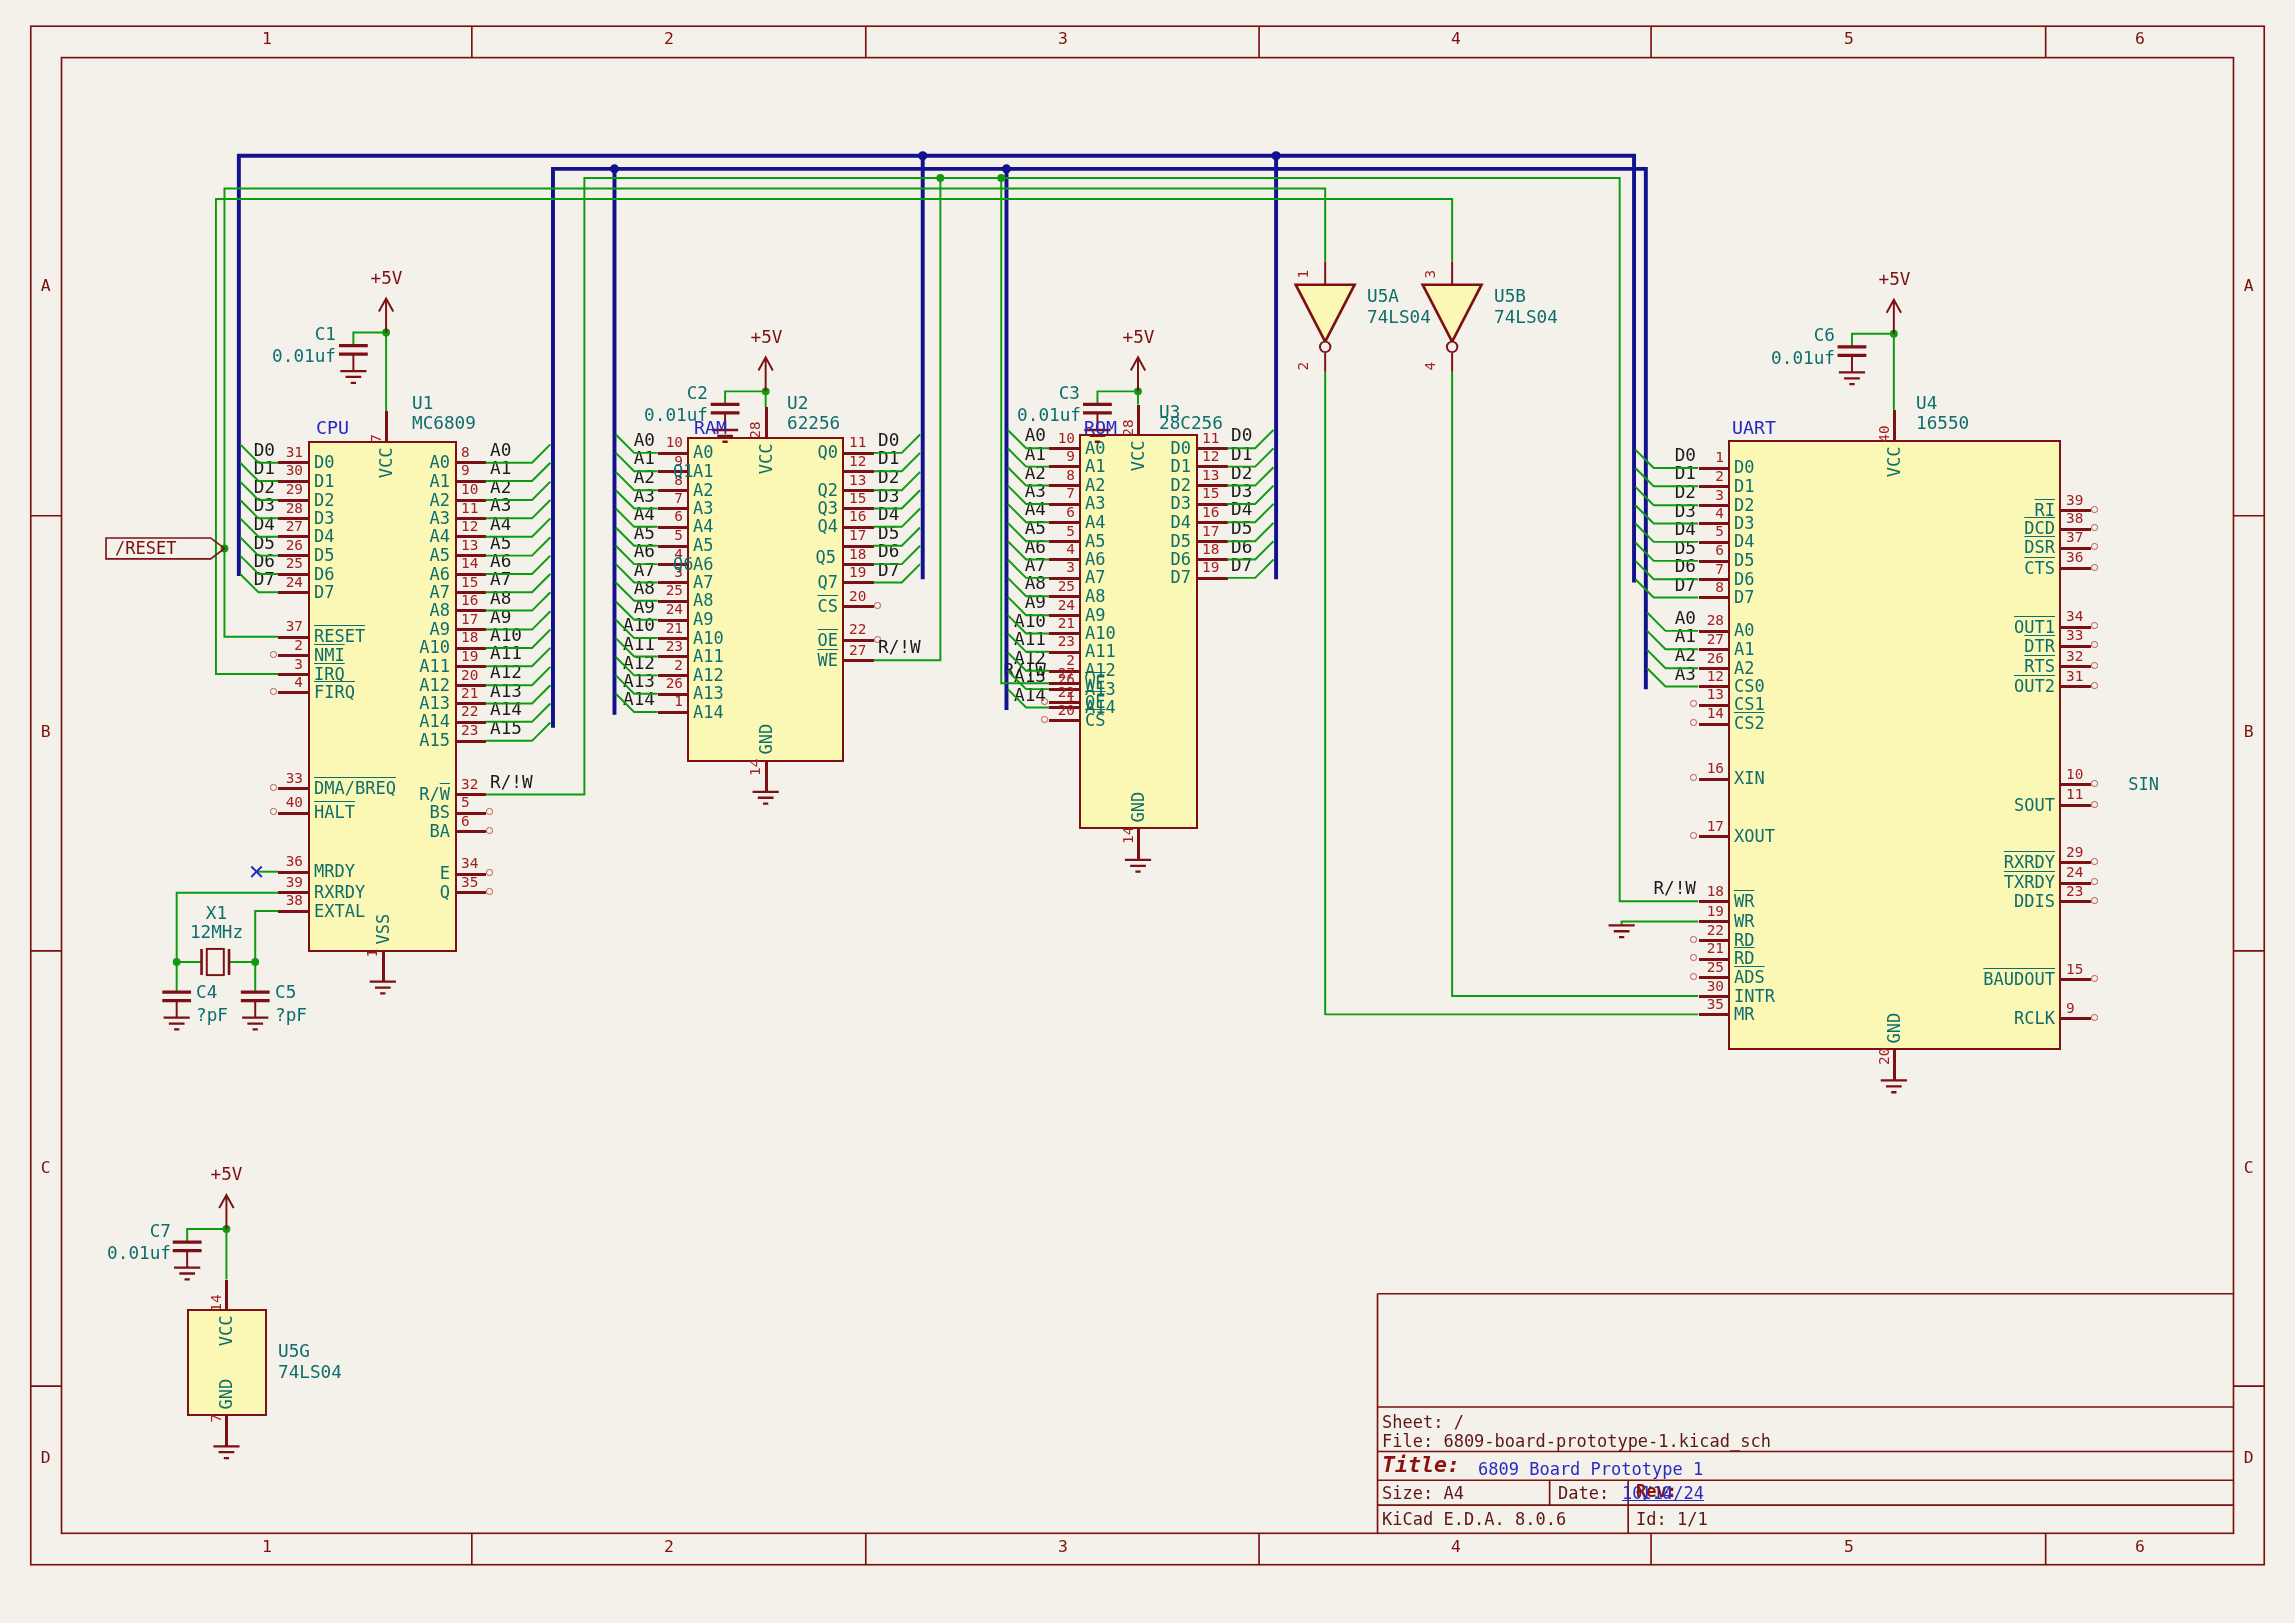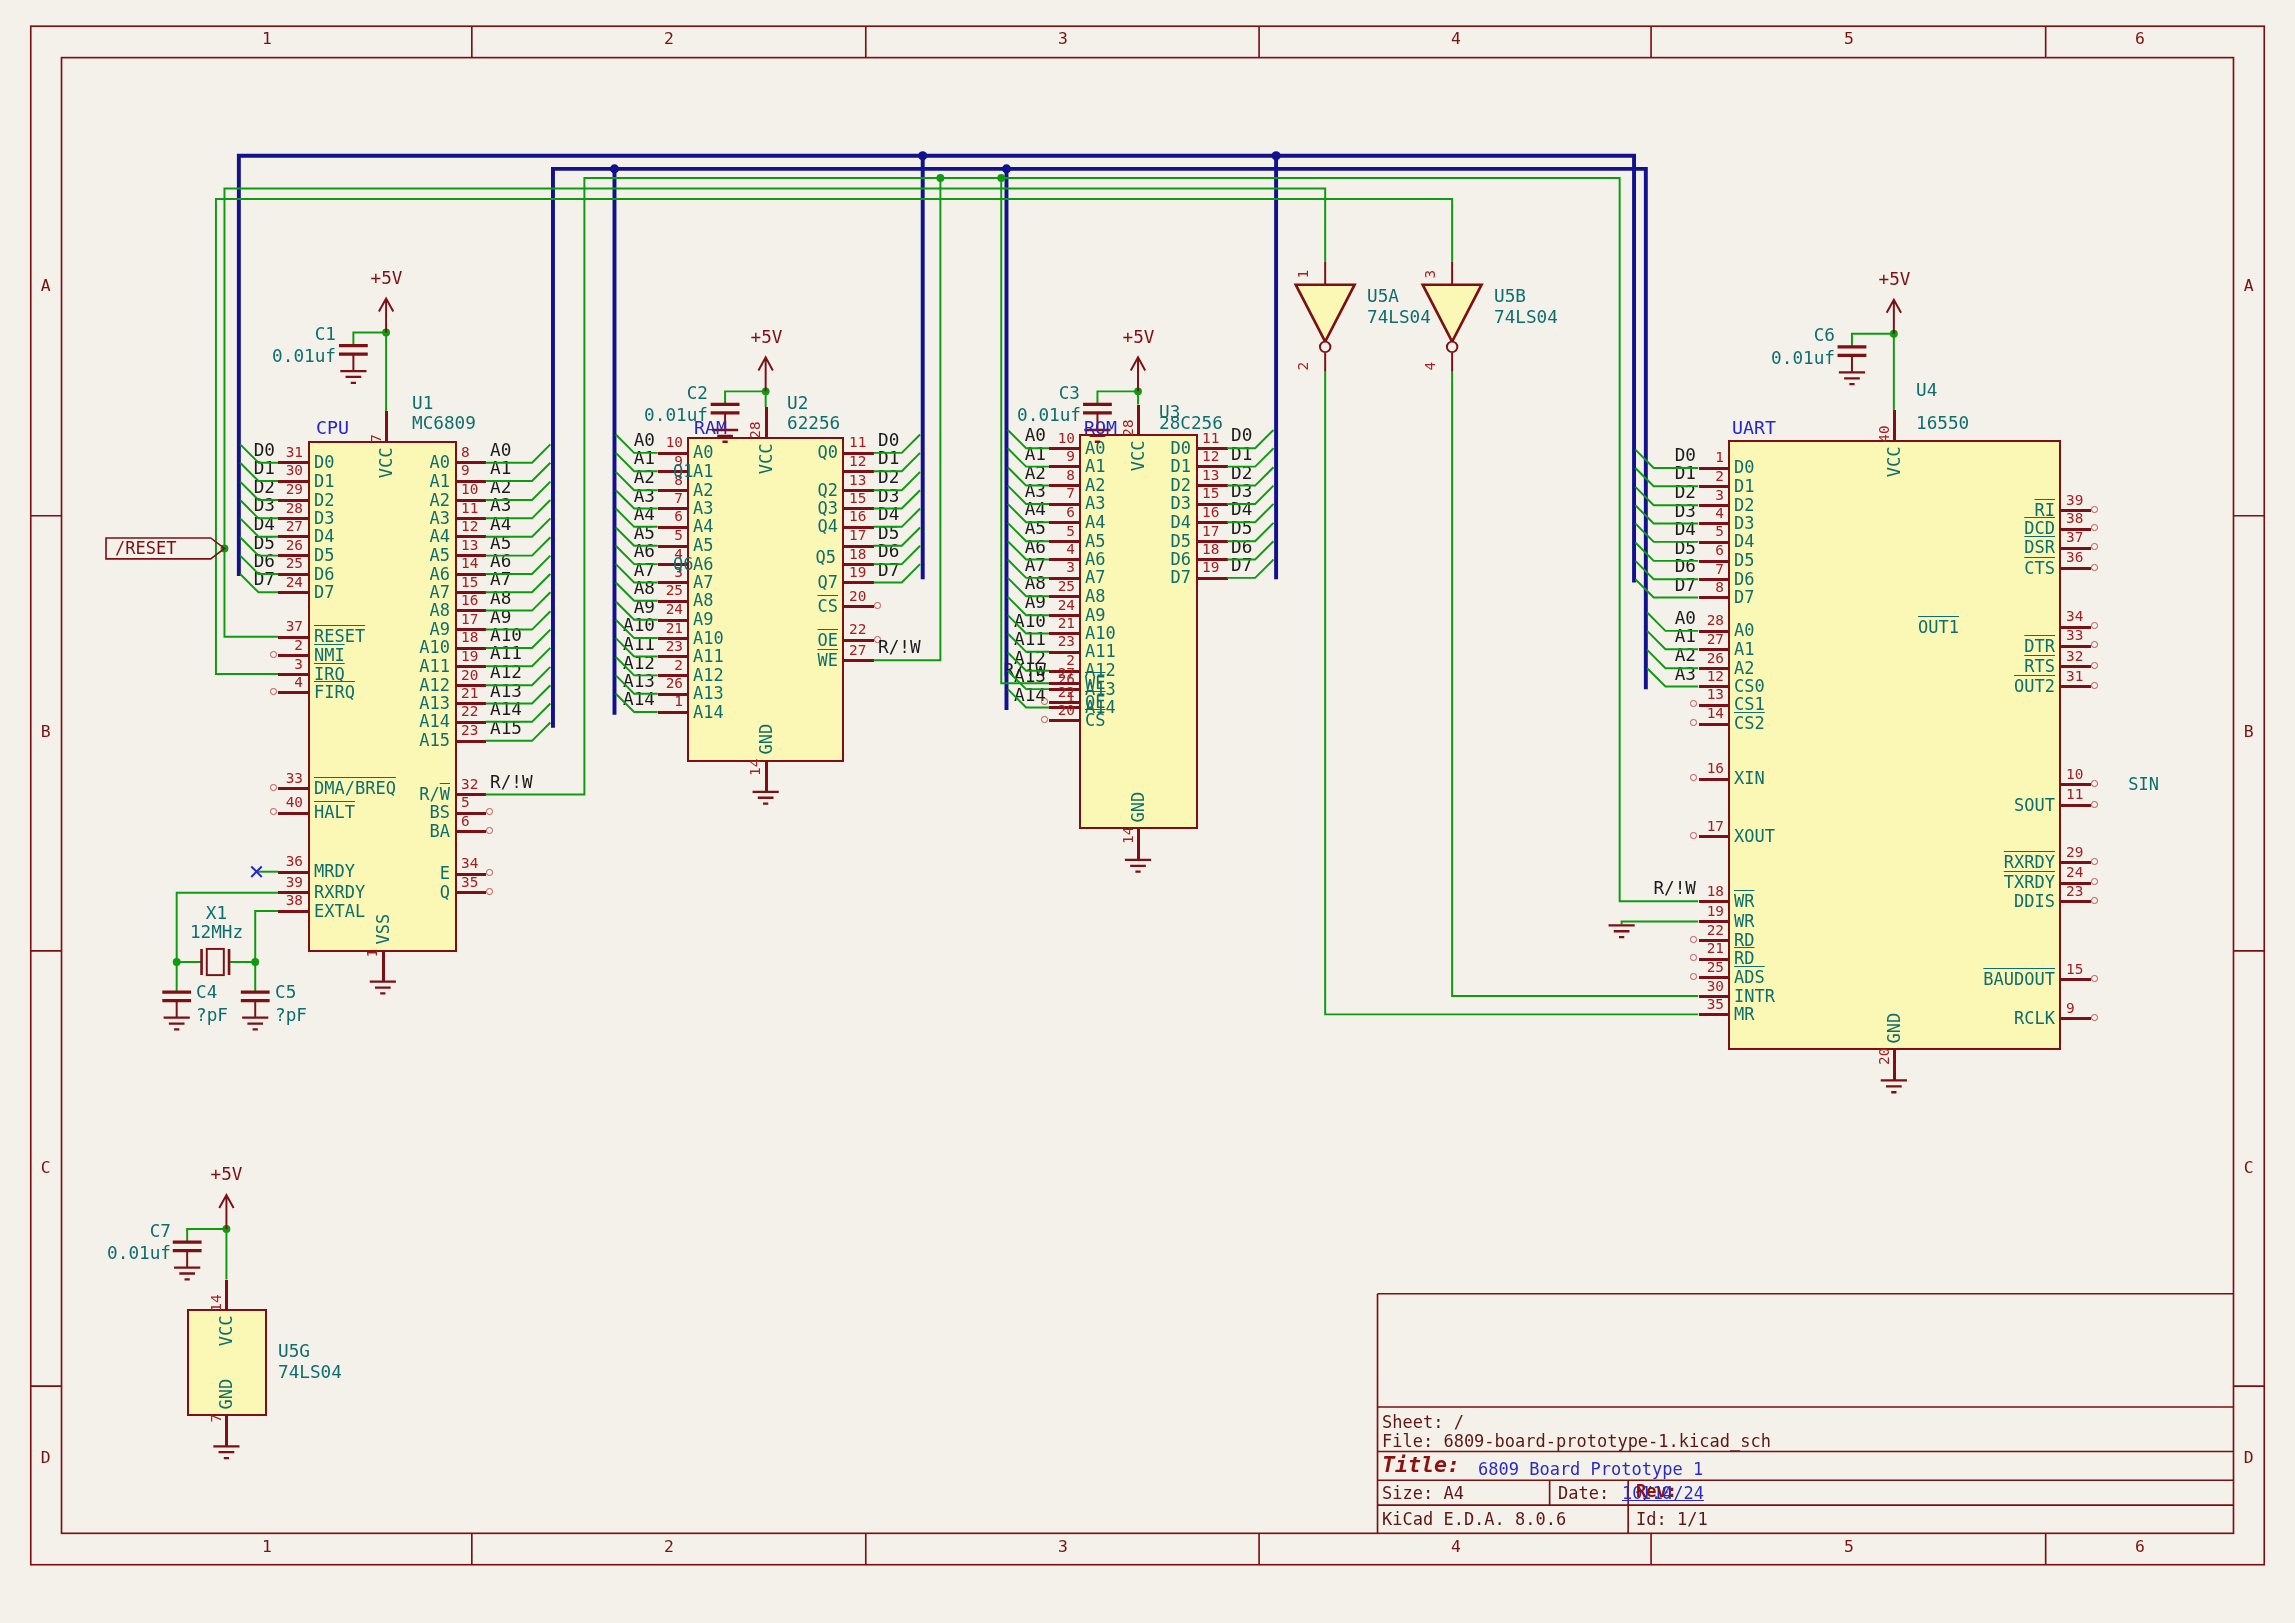--- a/index.html
+++ b/index.html
@@ -519,21 +519,21 @@
       <div class="stub" style="left: 2061px; top: 547px; width: 29.5px; height: 2.6px;"></div>
       <div class="pin-num" style="left: 2066px; top: 530px; width: 94px;">37</div>
       <div class="pin-name" style="left: 1890px; top: 539px; width: 165px; text-align: right;"><span class="ov">DSR</span></div>
       <div class="nc-circle" style="left: 2091px; top: 543px;"></div>
       <div class="stub" style="left: 2061px; top: 567px; width: 29.5px; height: 2.6px;"></div>
       <div class="pin-num" style="left: 2066px; top: 550px; width: 94px;">36</div>
       <div class="pin-name" style="left: 1890px; top: 560px; width: 165px; text-align: right;"><span class="ov">CTS</span></div>
       <div class="nc-circle" style="left: 2091px; top: 564px;"></div>
       <div class="stub" style="left: 2061px; top: 626px; width: 29.5px; height: 2.6px;"></div>
       <div class="pin-num" style="left: 2066px; top: 609px; width: 94px;">34</div>
-      <div class="pin-name" style="left: 1794px; top: 619px; width: 165px; text-align: right;"><span class="ov">OUT1</span></div>
+      <div class="pin-name" style="left: 1890px; top: 619px; width: 165px; text-align: right;"><span class="ov">OUT1</span></div>
       <div class="nc-circle" style="left: 2091px; top: 622px;"></div>
       <div class="stub" style="left: 2061px; top: 645px; width: 29.5px; height: 2.6px;"></div>
       <div class="pin-num" style="left: 2066px; top: 628px; width: 94px;">33</div>
       <div class="pin-name" style="left: 1890px; top: 638px; width: 165px; text-align: right;"><span class="ov">DTR</span></div>
       <div class="nc-circle" style="left: 2091px; top: 641px;"></div>
       <div class="stub" style="left: 2061px; top: 665px; width: 29.5px; height: 2.6px;"></div>
       <div class="pin-num" style="left: 2066px; top: 649px; width: 94px;">32</div>
       <div class="pin-name" style="left: 1890px; top: 658px; width: 165px; text-align: right;"><span class="ov">RTS</span></div>
       <div class="nc-circle" style="left: 2091px; top: 662px;"></div>
       <div class="stub" style="left: 2061px; top: 685px; width: 29.5px; height: 2.6px;"></div>
@@ -803,21 +803,21 @@
 
     <span class="designator" style="left:694px;top:419px">RAM</span>
     <span class="ref" style="left:787px;top:395px">U2</span>
     <span class="ref" style="left:787px;top:415px">62256</span>
 
     <span class="designator" style="left:1084px;top:419px">ROM</span>
     <span class="ref" style="left:1159px;top:404px">U3</span>
     <span class="ref" style="left:1159px;top:415px">28C256</span>
 
     <span class="designator" style="left:1732px;top:419px">UART</span>
-    <span class="ref" style="left:1916px;top:382px">U4</span>
+    <span class="ref" style="left:1916px;top:395px">U4</span>
     <span class="ref" style="left:1916px;top:415px">16550</span>
 
     <span class="ref" style="left:278px;top:1343px">U5G</span>
     <span class="ref" style="left:278px;top:1364px">74LS04</span>
 
     <span class="ref" style="left:1367px;top:288px">U5A</span>
     <span class="ref" style="left:1367px;top:309px">74LS04</span>
     <span class="pin-num rot" style="left:1299px;top:267px">1</span>
     <span class="pin-num rot" style="left:1299px;top:359px">2</span>
 

